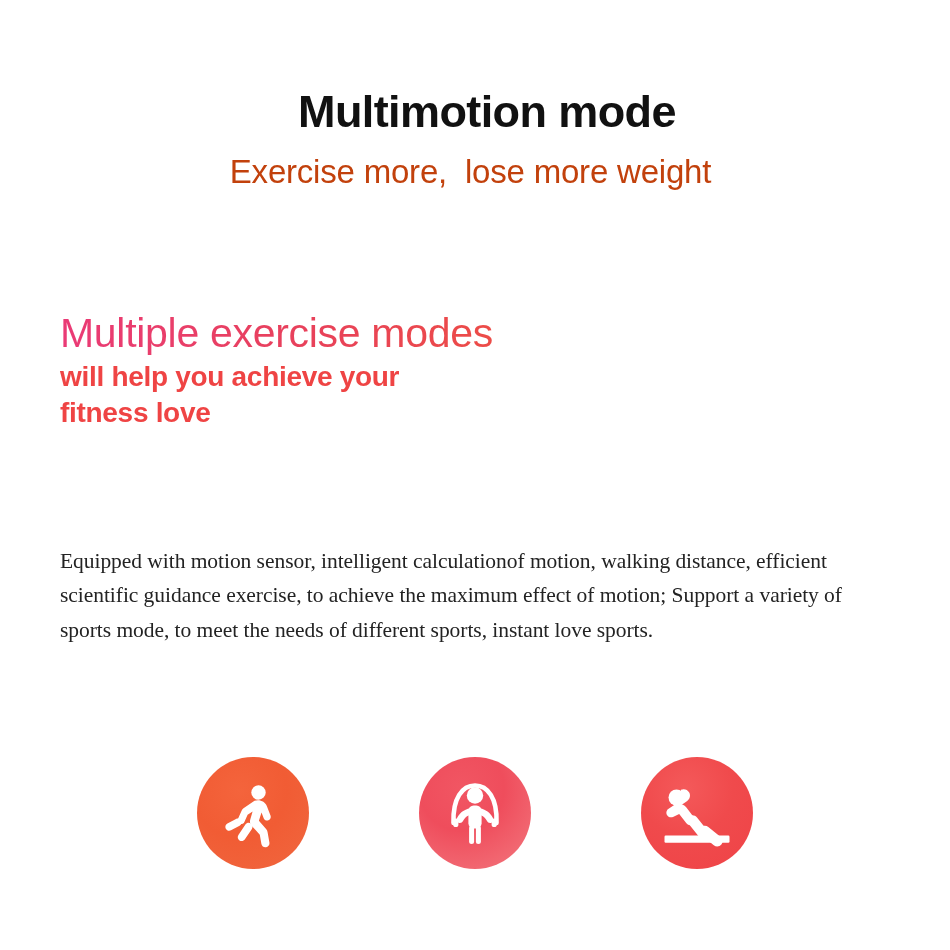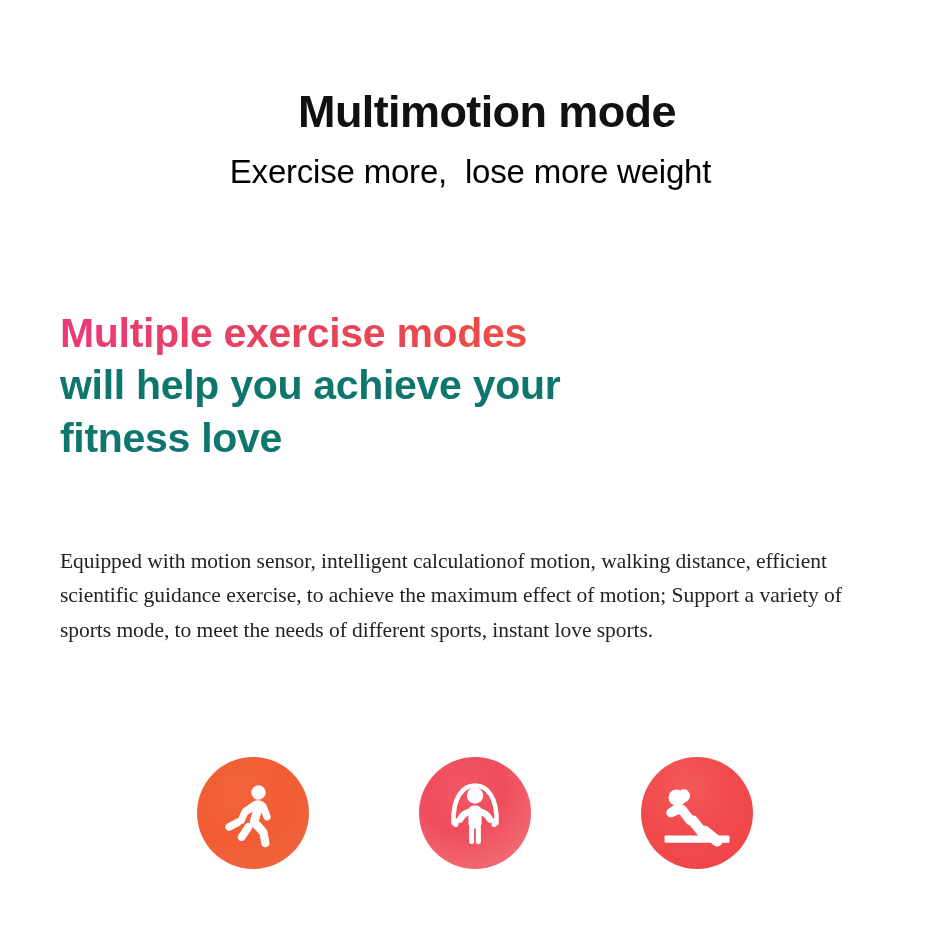--- a/index.html
+++ b/index.html
@@ -39,62 +39,62 @@
     color: #111111;
     line-height: 1.15;
     margin: 0;
     white-space: pre;
     padding-left: 24px;
   }
 
   .header-subtitle {
     font-size: 33px;
     font-weight: normal;
-    color: #000000;
+    color: #c2410c;
     line-height: 1.2;
     margin: 14px 9px 0 0;
     letter-spacing: -0.2px;
     white-space: pre;
   }
 
   
   .headline {
     position: absolute;
     top: 307px;
     left: 60px;
     width: 830px;
   }
 
   .headline-gradient {
     display: block;
     font-size: 41px;
-    font-weight: bold;
+    font-weight: normal;
     line-height: 1.28;
     letter-spacing: -0.3px;
     background: linear-gradient(90deg,
                 #ea3a76 0%,
                 #e93e6b 12%,
                 #e8415a 30%,
                 #ec4b49 50%,
                 #ef5740 72%,
                 #f2623a 100%);
     -webkit-background-clip: text;
     background-clip: text;
     color: transparent;
     -webkit-text-fill-color: transparent;
     white-space: pre;
   }
 
   .headline-line {
     display: block;
-    font-size: 41px;
+    font-size: 28px;
     font-weight: bold;
     line-height: 1.28;
     letter-spacing: -0.3px;
-    color: #0f766e;
+    color: #ef4444;
     white-space: pre;
   }
 
   
   .body-copy {
     position: absolute;
     top: 522px;
     left: 60px;
     width: 835px;
     font-size: 21.5px;

